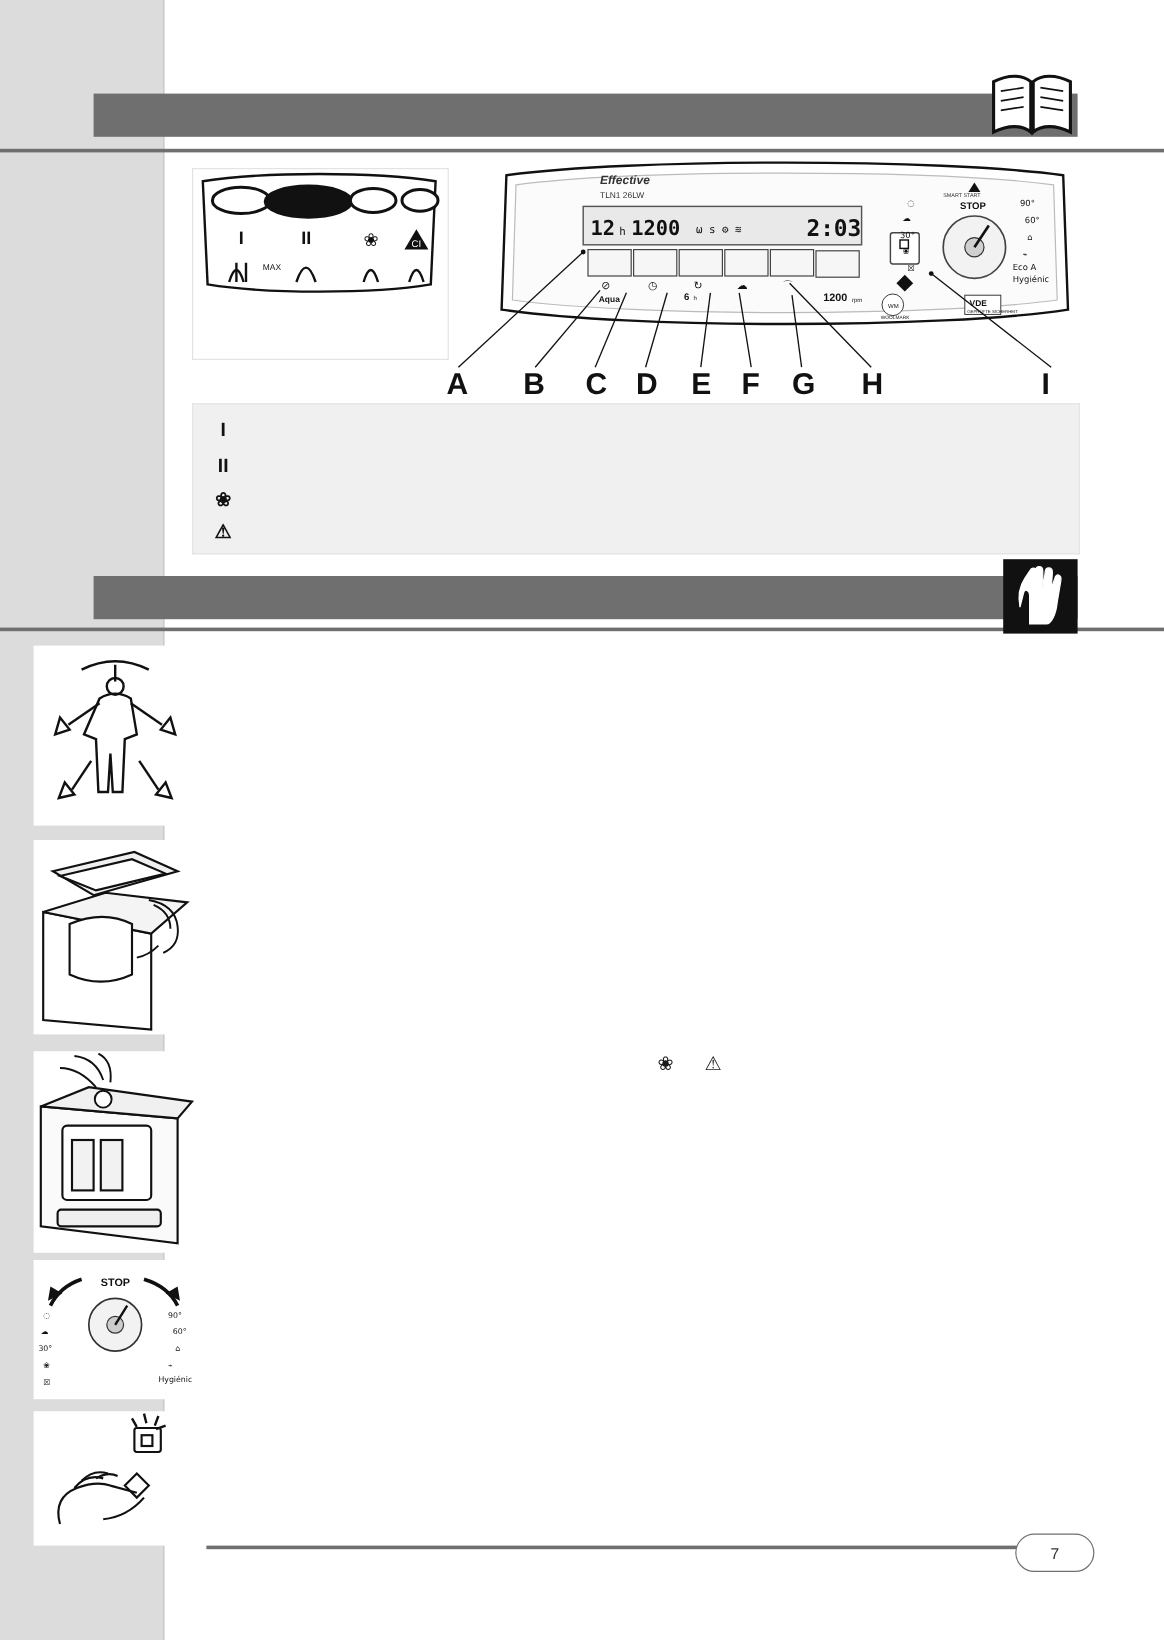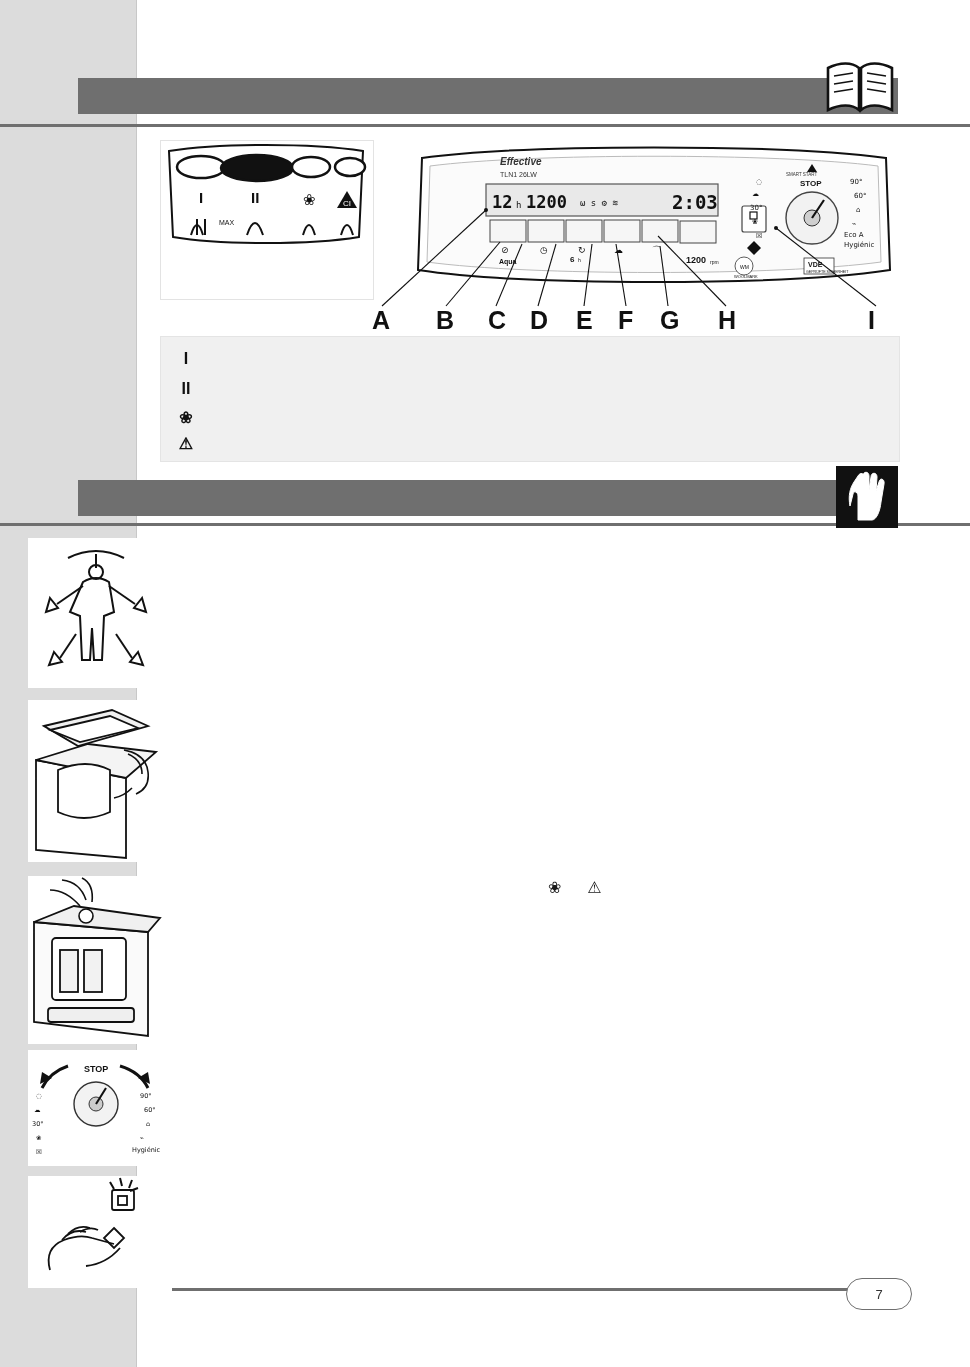--- a/index.html
+++ b/index.html
@@ -69,21 +69,21 @@
   
   .lid-figure {
     position: absolute;
     left: 160px; top: 140px;
     width: 212px; height: 158px;
     background: #ffffff;
     border: 1px solid #e3e3e3;
   }
   .panel-figure {
     position: absolute;
-    left: 404px; top: 140px;
+    left: 404px; top: 128px;
     width: 500px; height: 160px;
   }
 
   
   .callout-row {
     position: absolute;
     left: 360px; top: 306px;
     width: 540px; height: 30px;
   }
   .callout-letter {

